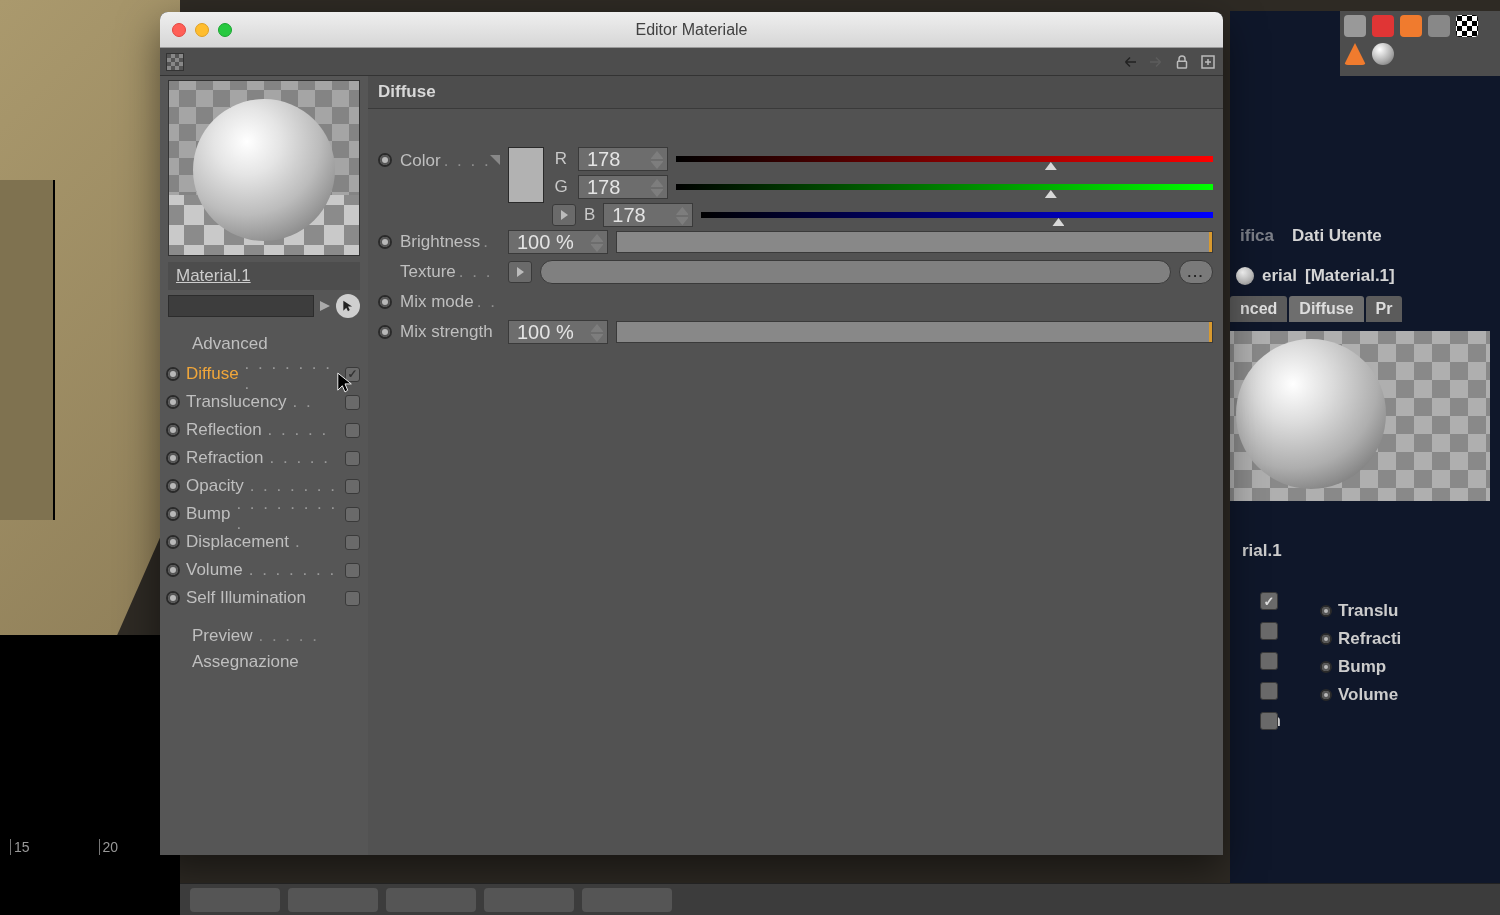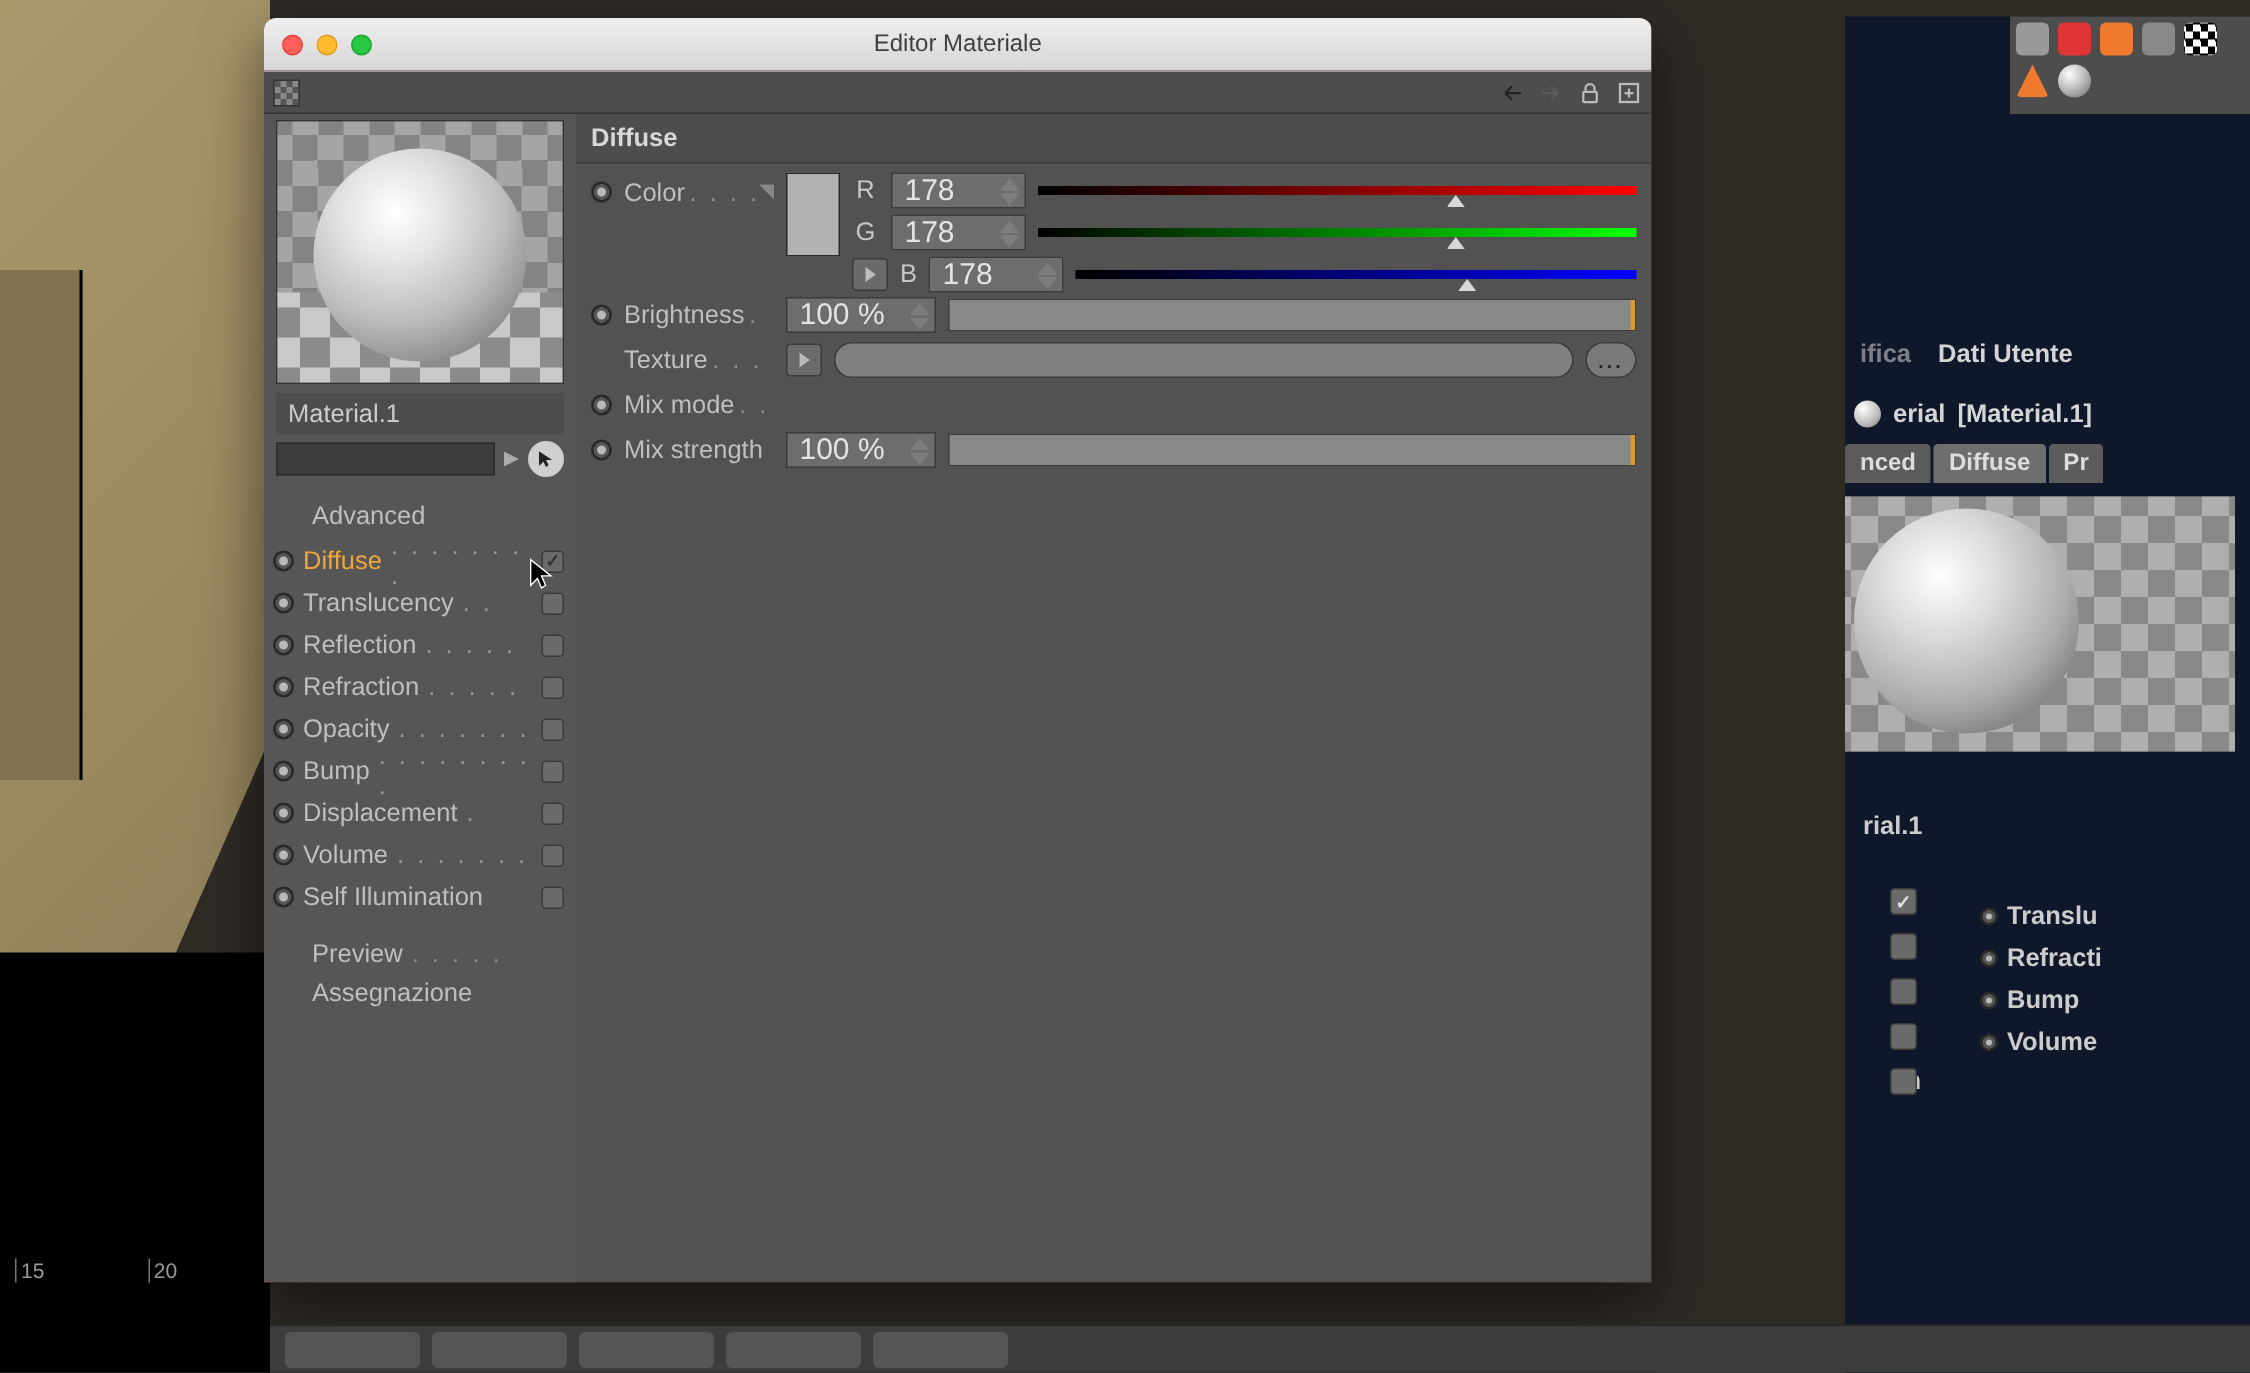--- a/index.html
+++ b/index.html
@@ -19,62 +19,62 @@
 .right-bg .tabs-row { position:absolute; top:215px; right:0; width:270px; display:flex; gap:18px; padding-left:10px; font-size:17px; color:#d5d5d5;}
 .right-bg .title-row{ position:absolute; top:255px; right:0; width:270px; padding-left:6px; font-size:17px; color:#d5d5d5; display:flex; align-items:center; gap:8px;}
 .right-bg .subtabs{ position:absolute; top:285px; right:0; width:270px; display:flex; gap:2px; font-size:16px; color:#ddd;}
 .right-bg .subtabs .st{ padding:4px 10px; background:#5b5b5b; border-radius:3px 3px 0 0;}
 .right-bg .preview-sm{ position:absolute; top:320px; right:10px; width:260px; height:170px; background:#888;}
 .right-bg .matname{ position:absolute; top:530px; right:0; width:260px; color:#ccc; font-size:17px; padding-left:2px;}
 .right-bg .channels-sm{ position:absolute; top:590px; right:0; width:180px; color:#ccc; font-size:17px; display:flex; flex-direction:column; gap:8px;}
 .right-bg .ch-sm{ display:flex; align-items:center; gap:6px;}
 
 
-.win { position:absolute; left:176px; top:12px; width:925px; height:843px; background:#7f1d1d; border-radius:8px 8px 0 0; box-shadow: 0 15px 40px rgba(0,0,0,.5); overflow:hidden; }
+.win { position:absolute; left:160px; top:12px; width:1063px; height:843px; background:#0f172a; border-radius:8px 8px 0 0; box-shadow: 0 15px 40px rgba(0,0,0,.5); overflow:hidden; }
 .titlebar { height:36px; background:linear-gradient(#efefef,#d6d6d6); display:flex; align-items:center; position:relative; border-bottom:1px solid #9a9a9a;}
 .traffic{ display:flex; gap:9px; margin-left:12px;}
 .tl{ width:14px;height:14px;border-radius:50%;}
 .tl.red{background:#ff5f57;border:1px solid #e24640;}
 .tl.yel{background:#ffbd2e;border:1px solid #dfa023;}
 .tl.grn{background:#28c940;border:1px solid #1ba531;}
 .wintitle{ position:absolute; left:0; right:0; text-align:center; color:#414141; font-size:16px; font-weight:500;}
 .toolbar-strip{ height:28px; background:#4d4d4d; display:flex; align-items:center; justify-content:space-between; padding:0 6px; border-bottom:1px solid #333;}
 .checker-sm{ width:18px; height:18px; background: repeating-conic-gradient(#888 0% 25%, #555 0% 50%) 50%/8px 8px; border:1px solid #333;}
 .tb-right{ display:flex; gap:8px; align-items:center;}
 .tb-icon{ width:18px;height:18px; color:#222;}
 svg{display:block;}
 
 .body{ display:flex; height:calc(100% - 64px);}
 .sidebar{ width:208px; background:#565656; flex-shrink:0; padding-top:4px;}
 .preview{ margin:0 8px 6px 8px; height:176px; background:#7a7a7a; position:relative; border:1px solid #333;}
 .preview .floor{position:absolute;bottom:0;left:0;right:0;height:60px;background:repeating-conic-gradient(#c9c9c9 0% 25%, #8b8b8b 0% 50%) 50%/40px 40px;}
 .preview .wall{position:absolute;top:0;left:0;right:0;height:120px;background:repeating-conic-gradient(#b8b8b8 0% 25%, #888 0% 50%) 50%/34px 34px; opacity:.7;}
 .preview .ball{position:absolute;left:24px;top:18px;width:142px;height:142px;border-radius:50%;background:radial-gradient(circle at 38% 30%, #fff 0%, #e5e5e5 25%, #bcbcbc 55%, #8e8e8e 78%, #5a5a5a 100%);}
-.matlabel{ margin:0 8px; background:#4d4d4d; color:#ccc; padding:4px 8px; font-size:17px;}
+.matlabel{ margin:0 8px; background:#4d4d4d; color:#ccc; padding:4px 8px; font-size:17px;text-decoration:underline;}
 .searchrow{ margin:4px 8px 8px; display:flex; gap:4px; align-items:center;}
 .searchrow .sf{ flex:1; height:22px; background:#3d3d3d; border:1px solid #2c2c2c;}
 .searchrow .tri{ width:14px;height:20px;display:flex;align-items:center;justify-content:center;}
 .searchrow .arrowbtn{width:24px;height:24px;border-radius:50%;background:#cfcfcf;display:flex;align-items:center;justify-content:center;}
 
 .channels{ padding:4px 8px 0 6px; color:#bfbfbf; font-size:17px;}
 .ch-head{ padding:4px 0 6px 26px;}
 .ch{ display:flex; align-items:center; gap:6px; height:28px; position:relative;}
 .ch .radio{ width:14px;height:14px;border-radius:50%;background:#b8b8b8;border:2px solid #2a2a2a; box-shadow:inset 0 0 0 2px #555; flex-shrink:0;}
 .ch .lbl{ white-space:nowrap;}
 .ch .dots{ flex:1; overflow:hidden; letter-spacing:2px; color:#9a9a9a;}
 .ch .cb{ width:15px;height:15px; background:#6a6a6a; border-radius:3px; border:1px solid #3a3a3a; flex-shrink:0; display:flex;align-items:center;justify-content:center;}
 .ch .cb.checked::after{content:"✓"; color:#333; font-size:12px; font-weight:bold;}
 .ch.sel .lbl{ color:#f0a63a; }
 .cursor{position:absolute; left:170px; top:12px; width:18px;height:22px;}
 
 .ch-plain{ padding:4px 0 2px 26px;}
 
 .main{ flex:1; background:#525252;}
 .section-h{ background:#4d4d4d; color:#d8d8d8; font-size:17px; font-weight:bold; padding:6px 10px; border-bottom:1px solid #3a3a3a;}
-.props{ padding:6px 10px; color:#bfbfbf; font-size:17px;}
+.props{ padding:6px 10px; color:#bfbfbf; font-size:17px;margin-top:32px;}
 .row{ display:flex; align-items:center; min-height:30px; gap:8px;}
 .row .radio{ width:14px;height:14px;border-radius:50%;background:#b8b8b8;border:2px solid #2a2a2a;box-shadow:inset 0 0 0 2px #555;flex-shrink:0;}
 .row .plbl{ width:100px; white-space:nowrap; display:flex; align-items:center;}
 .row .plbl .lt{flex-shrink:0;}
 .row .plbl .dt{flex:1;overflow:hidden;letter-spacing:2px;color:#8f8f8f;margin-left:3px;}
 .swatch{ width:36px;height:56px; background:#b2b2b2; border:1px solid #2a2a2a; flex-shrink:0;}
 .rgb-col{ display:flex; flex-direction:column; gap:4px;}
 .rgb-row{ display:flex; align-items:center; gap:8px;}
 .ch-letter{ width:18px; text-align:center; color:#c8c8c8;}
 .spin{ width:90px;height:24px;background:#6d6d6d;border:1px solid #3a3a3a;color:#e4e4e4;display:flex;align-items:center;padding:0 22px 0 8px;position:relative;font-size:20px;}

